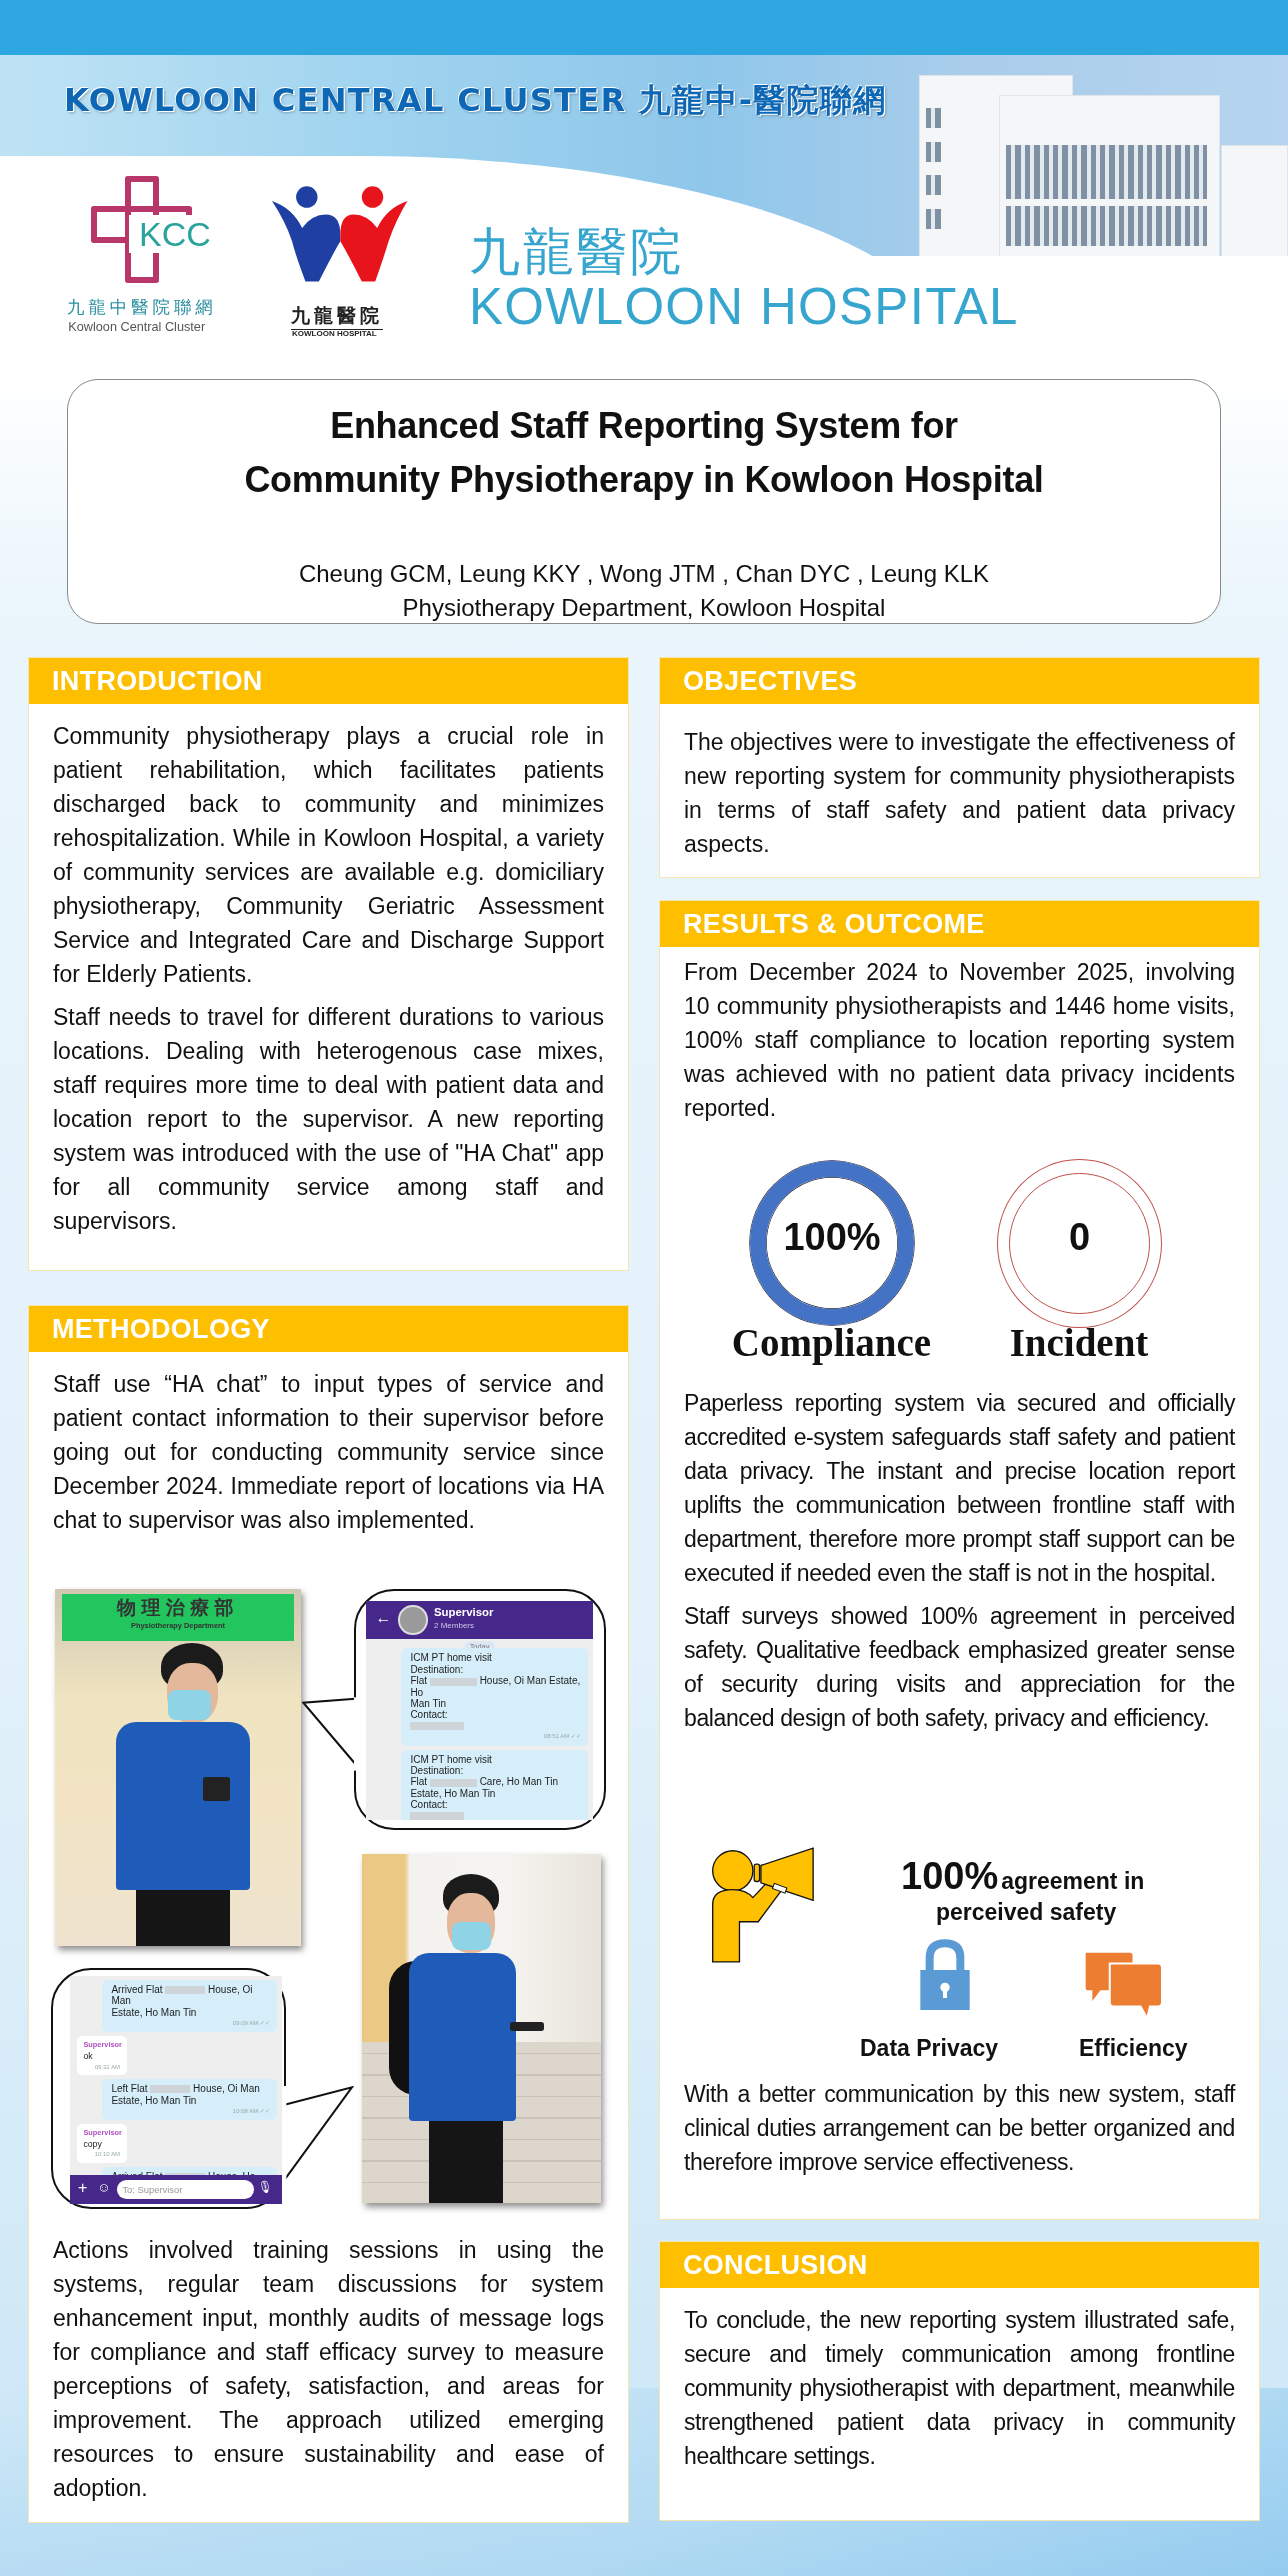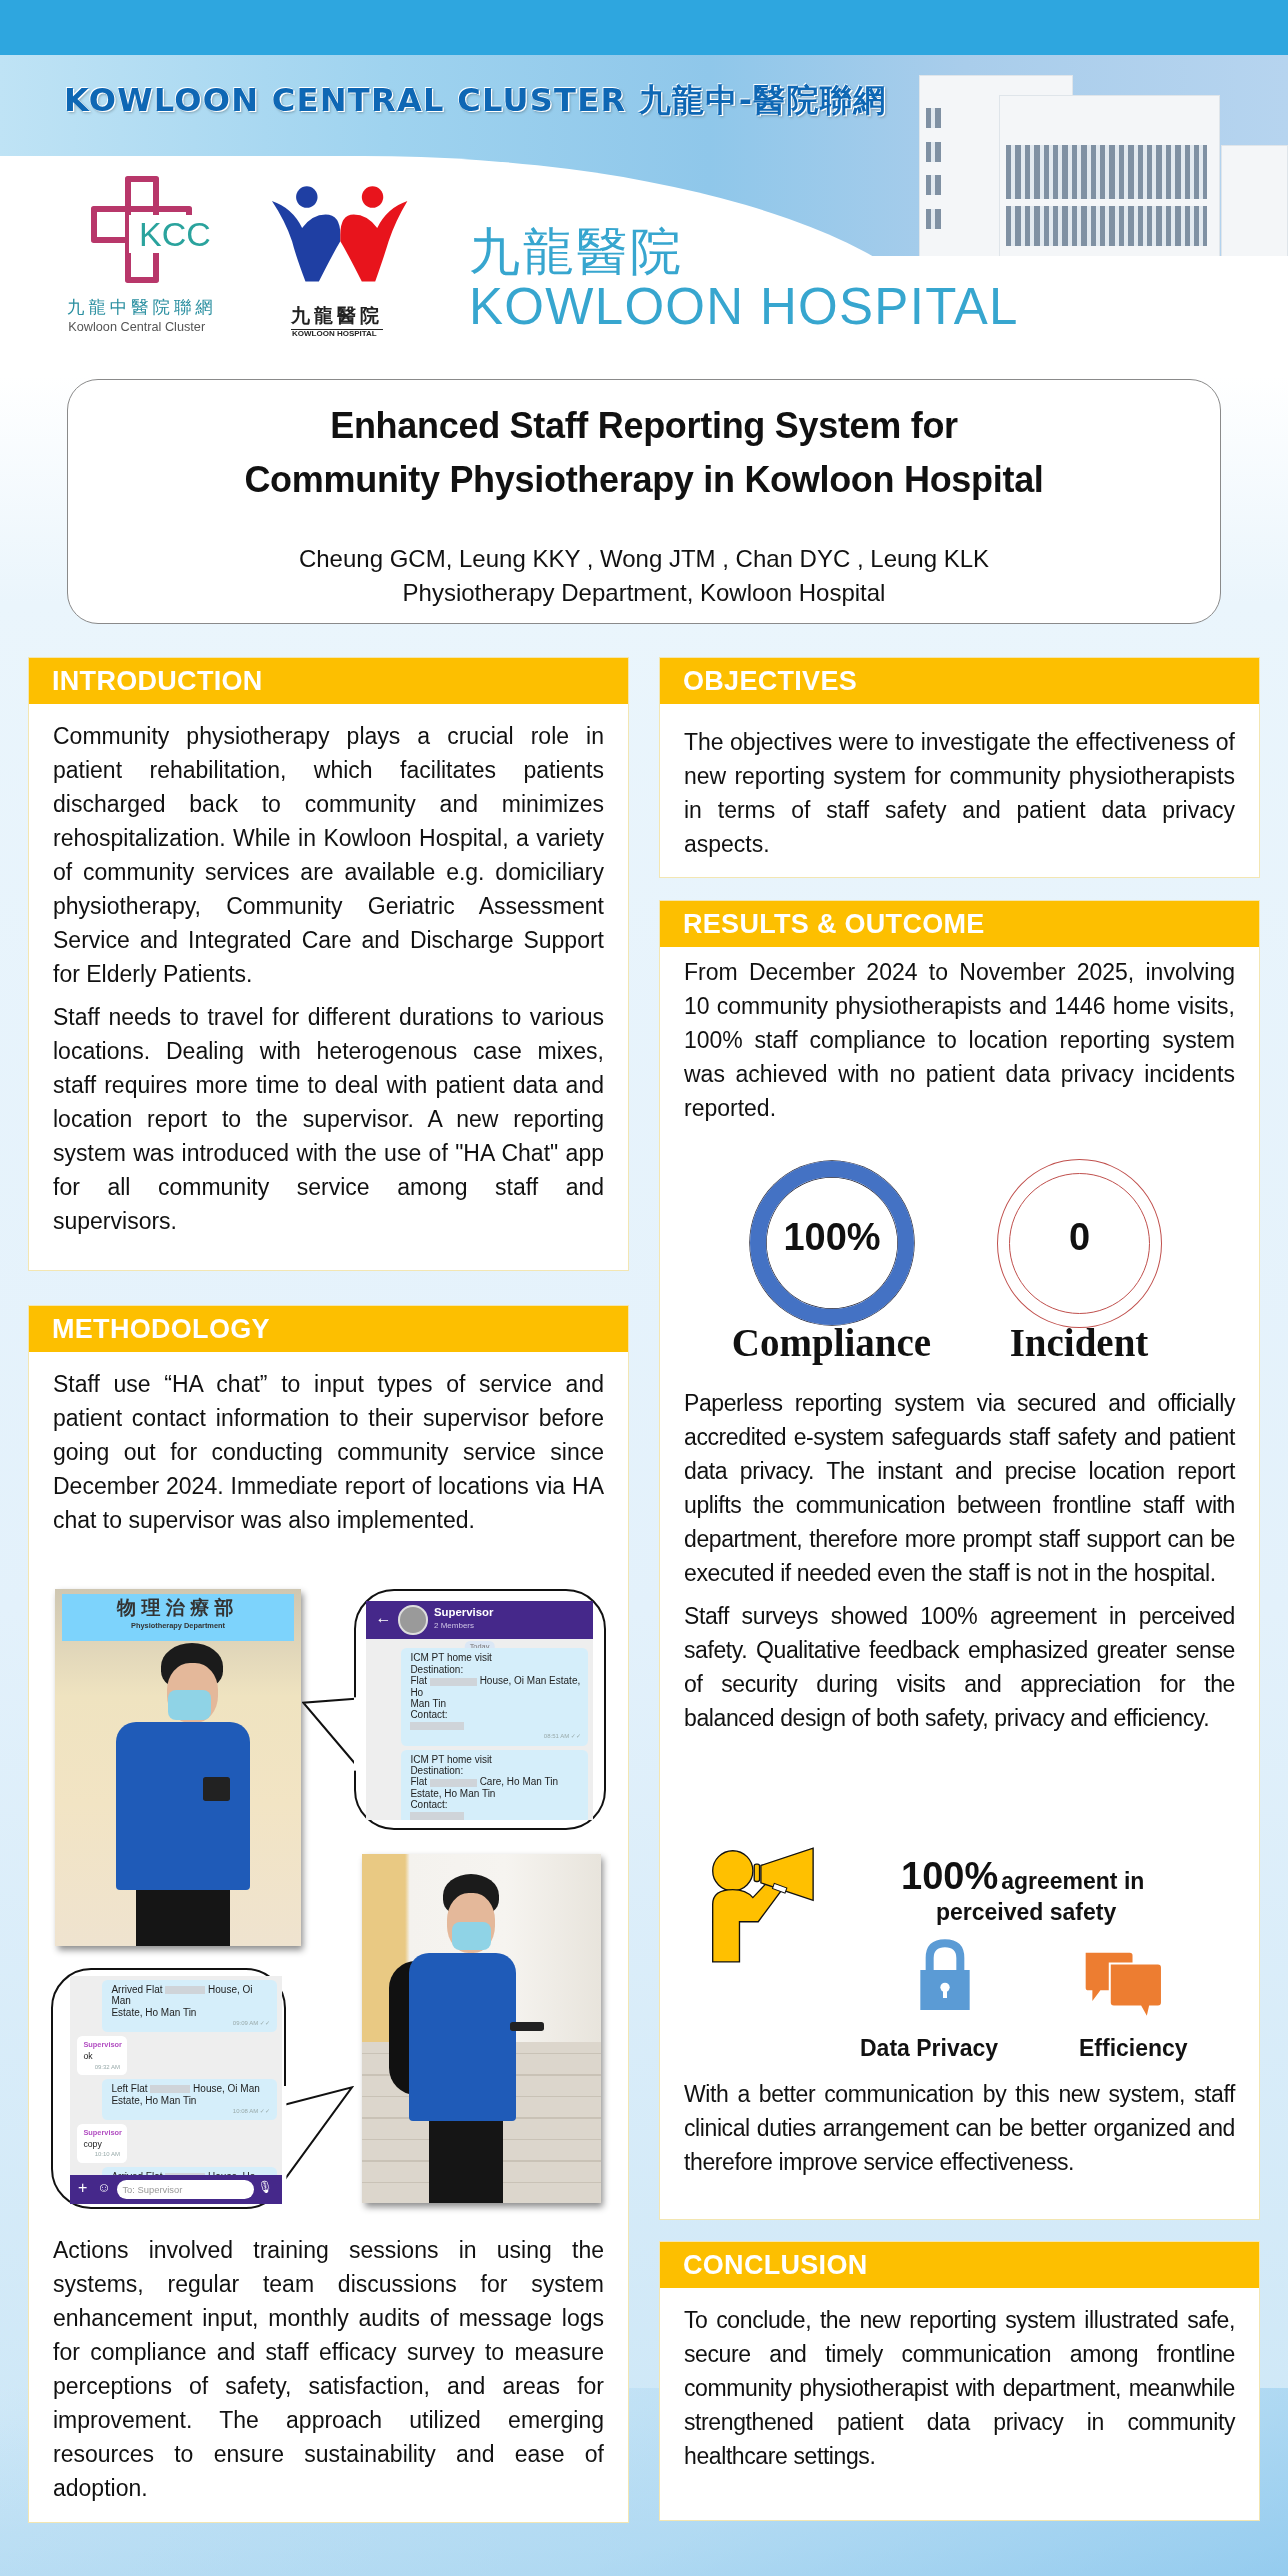--- a/index.html
+++ b/index.html
@@ -68,21 +68,21 @@
   
   .title-box {
     position: absolute; left: 67px; top: 379px; width: 1154px; height: 245px;
     border: 1.3px solid #8a8a8a; border-radius: 31px; background: #fff;
     text-align: center;
   }
   .title-box h1 {
     font-family: "Liberation Sans", sans-serif; font-weight: bold;
     font-size: 36px; line-height: 54px; margin-top: 19px; letter-spacing: -0.3px;
   }
-  .authors { font-size: 24px; line-height: 34px; margin-top: 35px; }
+  .authors { font-size: 24px; line-height: 34px; margin-top: 50px; }
   .affil { font-size: 24px; line-height: 34px; }
 
   
   .section {
     position: absolute; background: #fff;
     border: 1.3px solid #f3e6b2;
   }
   .section-head {
     background: #fdbf00; color: #fff;
     font-family: "Liberation Sans", sans-serif; font-weight: bold;
@@ -104,21 +104,21 @@
   .photo .bg { position: absolute; inset: 0; }
   .person { position: absolute; }
   .person .hair { position: absolute; background: #1b1b1b; border-radius: 50% 50% 40% 40%; }
   .person .face { position: absolute; background: #e4b89a; border-radius: 45%; }
   .person .mask { position: absolute; background: #8fd3e6; border-radius: 8px; }
   .person .shirt { position: absolute; background: #1f5bb8; border-radius: 20px 20px 4px 4px; }
   .person .pants { position: absolute; background: #151515; }
   .person .phone { position: absolute; background: #222; border-radius: 2.7px; }
   .sign {
     position: absolute; left: 6.7px; top: 5.4px; right: 6.7px; height: 47px;
-    background: #7dd3fc; text-align: center; color: #333;
+    background: #22c55e; text-align: center; color: #333;
   }
   .sign .cn { font-size: 19px; font-weight: bold; letter-spacing: 5.4px; line-height: 27px; }
   .sign .en { font-size: 7.4px; font-weight: bold; }
 
   .bubble {
     position: absolute; background: #fff; border: 2px solid #111; border-radius: 40px;
   }
   .chat {
     position: absolute; background: #eeeeee; overflow: hidden;
     font-family: "Liberation Sans", sans-serif;

